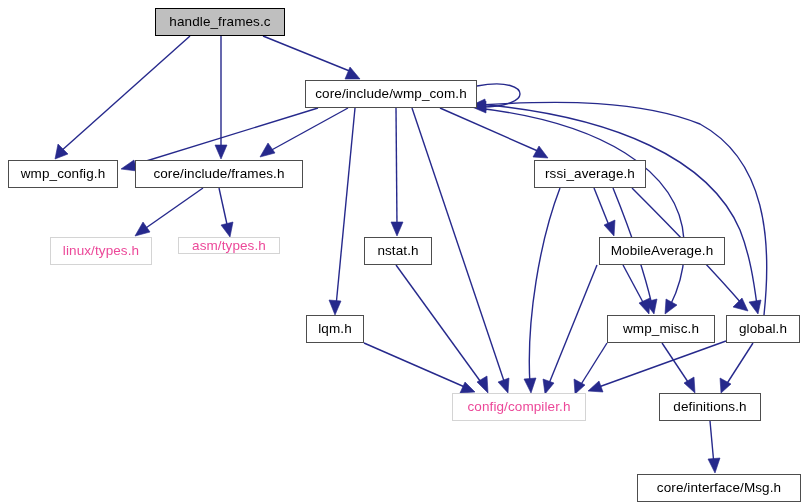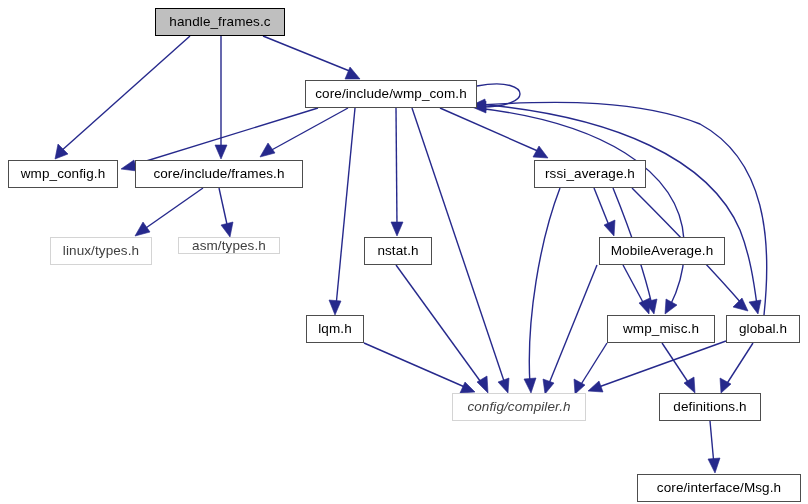--- a/index.html
+++ b/index.html
@@ -48,21 +48,21 @@
     background: #ffffff;
     border: 1px solid #4d4d4d;
     letter-spacing: 0.1px;
   }
   .node-box.root {
     background: #bfbfbf;
     border: 1px solid #000000;
   }
   .node-box.leaf {
     border: 1px solid #d4d4d4;
-    color: #404040;
+    color: #ec4899;
   }
 </style>
 </head>
 <body>
 
 <div id="graph-root">
 
   <svg id="graph-svg" viewBox="0 0 808 504" xmlns="http://www.w3.org/2000/svg">
 
     <g>
@@ -237,21 +237,21 @@
       </div>
       <div class="node-box" style="left: 306px; top: 315px; width: 58px; height: 28px;">
         <span>lqm.h</span>
       </div>
       <div class="node-box" style="left: 607px; top: 315px; width: 108px; height: 28px;">
         <span>wmp_misc.h</span>
       </div>
       <div class="node-box" style="left: 726px; top: 315px; width: 74px; height: 28px;">
         <span>global.h</span>
       </div>
-      <div class="node-box leaf" style="left: 452px; top: 393px; width: 134px; height: 28px; font-style: italic;">
+      <div class="node-box leaf" style="left: 452px; top: 393px; width: 134px; height: 28px;">
         <span>config/compiler.h</span>
       </div>
       <div class="node-box" style="left: 659px; top: 393px; width: 102px; height: 28px;">
         <span>definitions.h</span>
       </div>
       <div class="node-box" style="left: 637px; top: 474px; width: 164px; height: 28px;">
         <span>core/interface/Msg.h</span>
       </div>
     </div>
 

